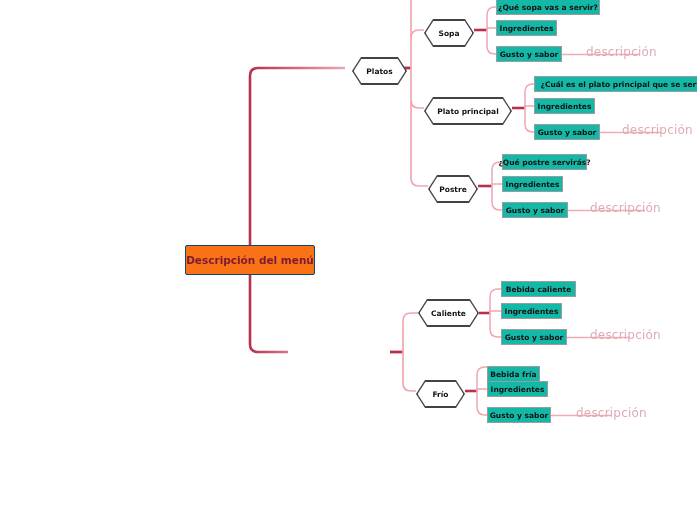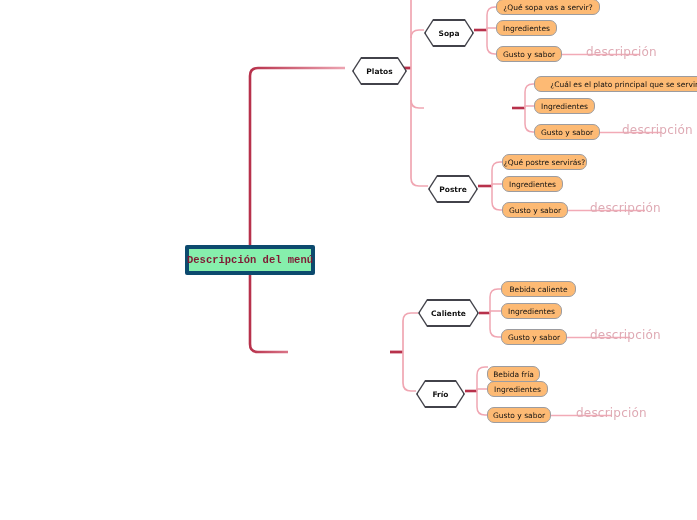--- a/index.html
+++ b/index.html
@@ -3,41 +3,41 @@
 <meta charset="utf-8">
 <style>
   html,body{margin:0;padding:0;background:#fff;}
   #canvas{
     position:relative;width:697px;height:520px;background:#fff;
     overflow:hidden;font-family:"DejaVu Sans","Liberation Sans",sans-serif;
   }
   #edges{position:absolute;left:0;top:0;z-index:1;}
   .root-node{
     position:absolute;z-index:3;display:flex;align-items:center;justify-content:center;
-    background:#86efac;border:4px solid #0c4a6e;border-radius:2px;
-    color:#7f1a34;font-weight:bold;font-size:10.5px;white-space:nowrap;box-sizing:border-box;font-family:Liberation Mono, monospace;
+    background:#f97316;border:1px solid #0c4a6e;border-radius:2px;
+    color:#7f1a34;font-weight:bold;font-size:10.5px;white-space:nowrap;box-sizing:border-box;
   }
   .hex{position:absolute;height:28px;z-index:3;}
   .hex-border{
     position:absolute;inset:0;background:#42424a;
     clip-path:polygon(9px 0,calc(100% - 9px) 0,100% 50%,calc(100% - 9px) 100%,9px 100%,0 50%);
   }
   .hex-fill{
     position:absolute;inset:1.6px;background:#ffffff;
     clip-path:polygon(8px 0,calc(100% - 8px) 0,100% 50%,calc(100% - 8px) 100%,8px 100%,0 50%);
   }
   .hex-label{
     position:absolute;inset:0;display:flex;align-items:center;justify-content:center;
     font-size:7.5px;font-weight:bold;color:#111;white-space:nowrap;
   }
   .leaf{
     position:absolute;height:16px;z-index:3;box-sizing:border-box;
-    background:#fdba74;border:1.4px solid #9c9ca0;border-radius:7px;
+    background:#14b8a6;border:1.4px solid #9c9ca0;border-radius:0;
     display:flex;align-items:center;justify-content:center;
-    font-size:7.5px;font-weight:normal;color:#111;white-space:nowrap;
+    font-size:7.5px;font-weight:bold;color:#111;white-space:nowrap;
   }
   .ph{
     position:absolute;z-index:3;font-size:12px;color:#dfaab4;
     letter-spacing:.2px;white-space:nowrap;
   }
 </style>
 </head>
 <body>
 
 <div id="canvas">
@@ -104,20 +104,25 @@
     <span class="hex-fill"></span>
     <span class="hex-label">Platos</span>
   </div>
 
   <div class="hex" style="left:424px;top:19px;width:50px">
     <span class="hex-border"></span>
     <span class="hex-fill"></span>
     <span class="hex-label">Sopa</span>
   </div>
 
+  <div class="hex" style="left:424px;top:97px;width:88px">
+    <span class="hex-border"></span>
+    <span class="hex-fill"></span>
+    <span class="hex-label">Plato principal</span>
+  </div>
 
   <div class="hex" style="left:428px;top:175px;width:50px">
     <span class="hex-border"></span>
     <span class="hex-fill"></span>
     <span class="hex-label">Postre</span>
   </div>
 
 
   <div class="hex" style="left:418px;top:299px;width:61px">
     <span class="hex-border"></span>

